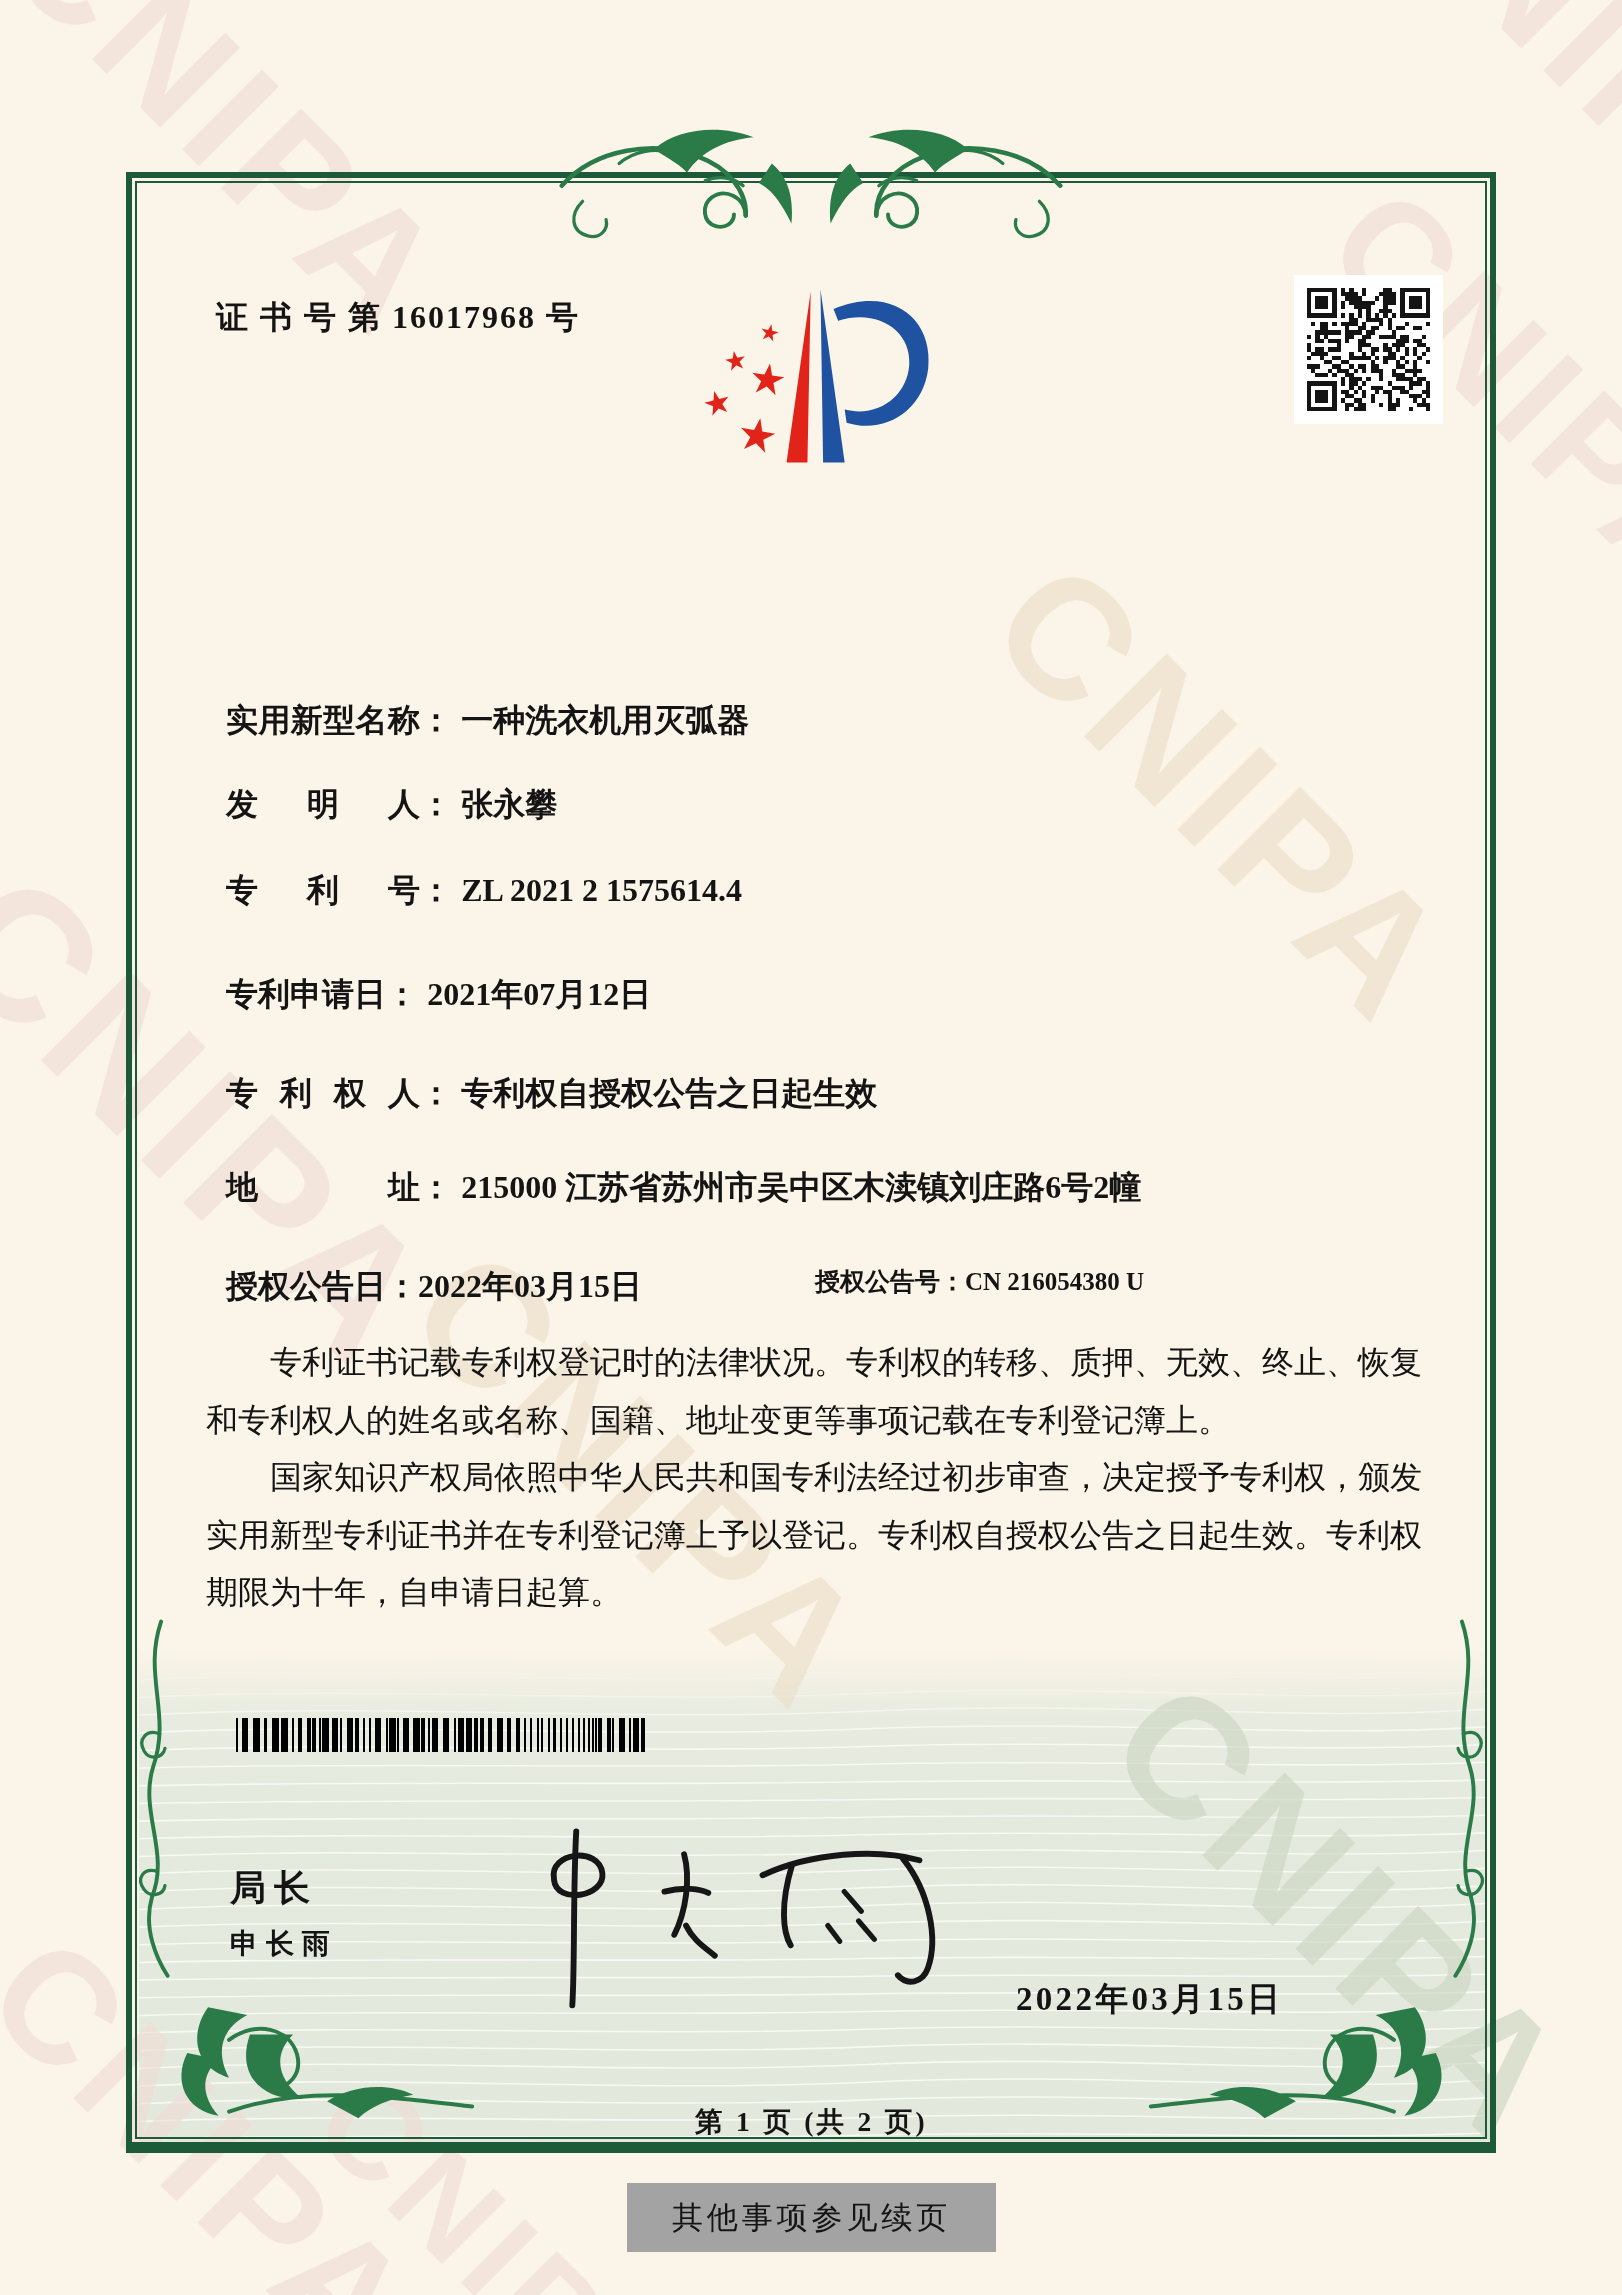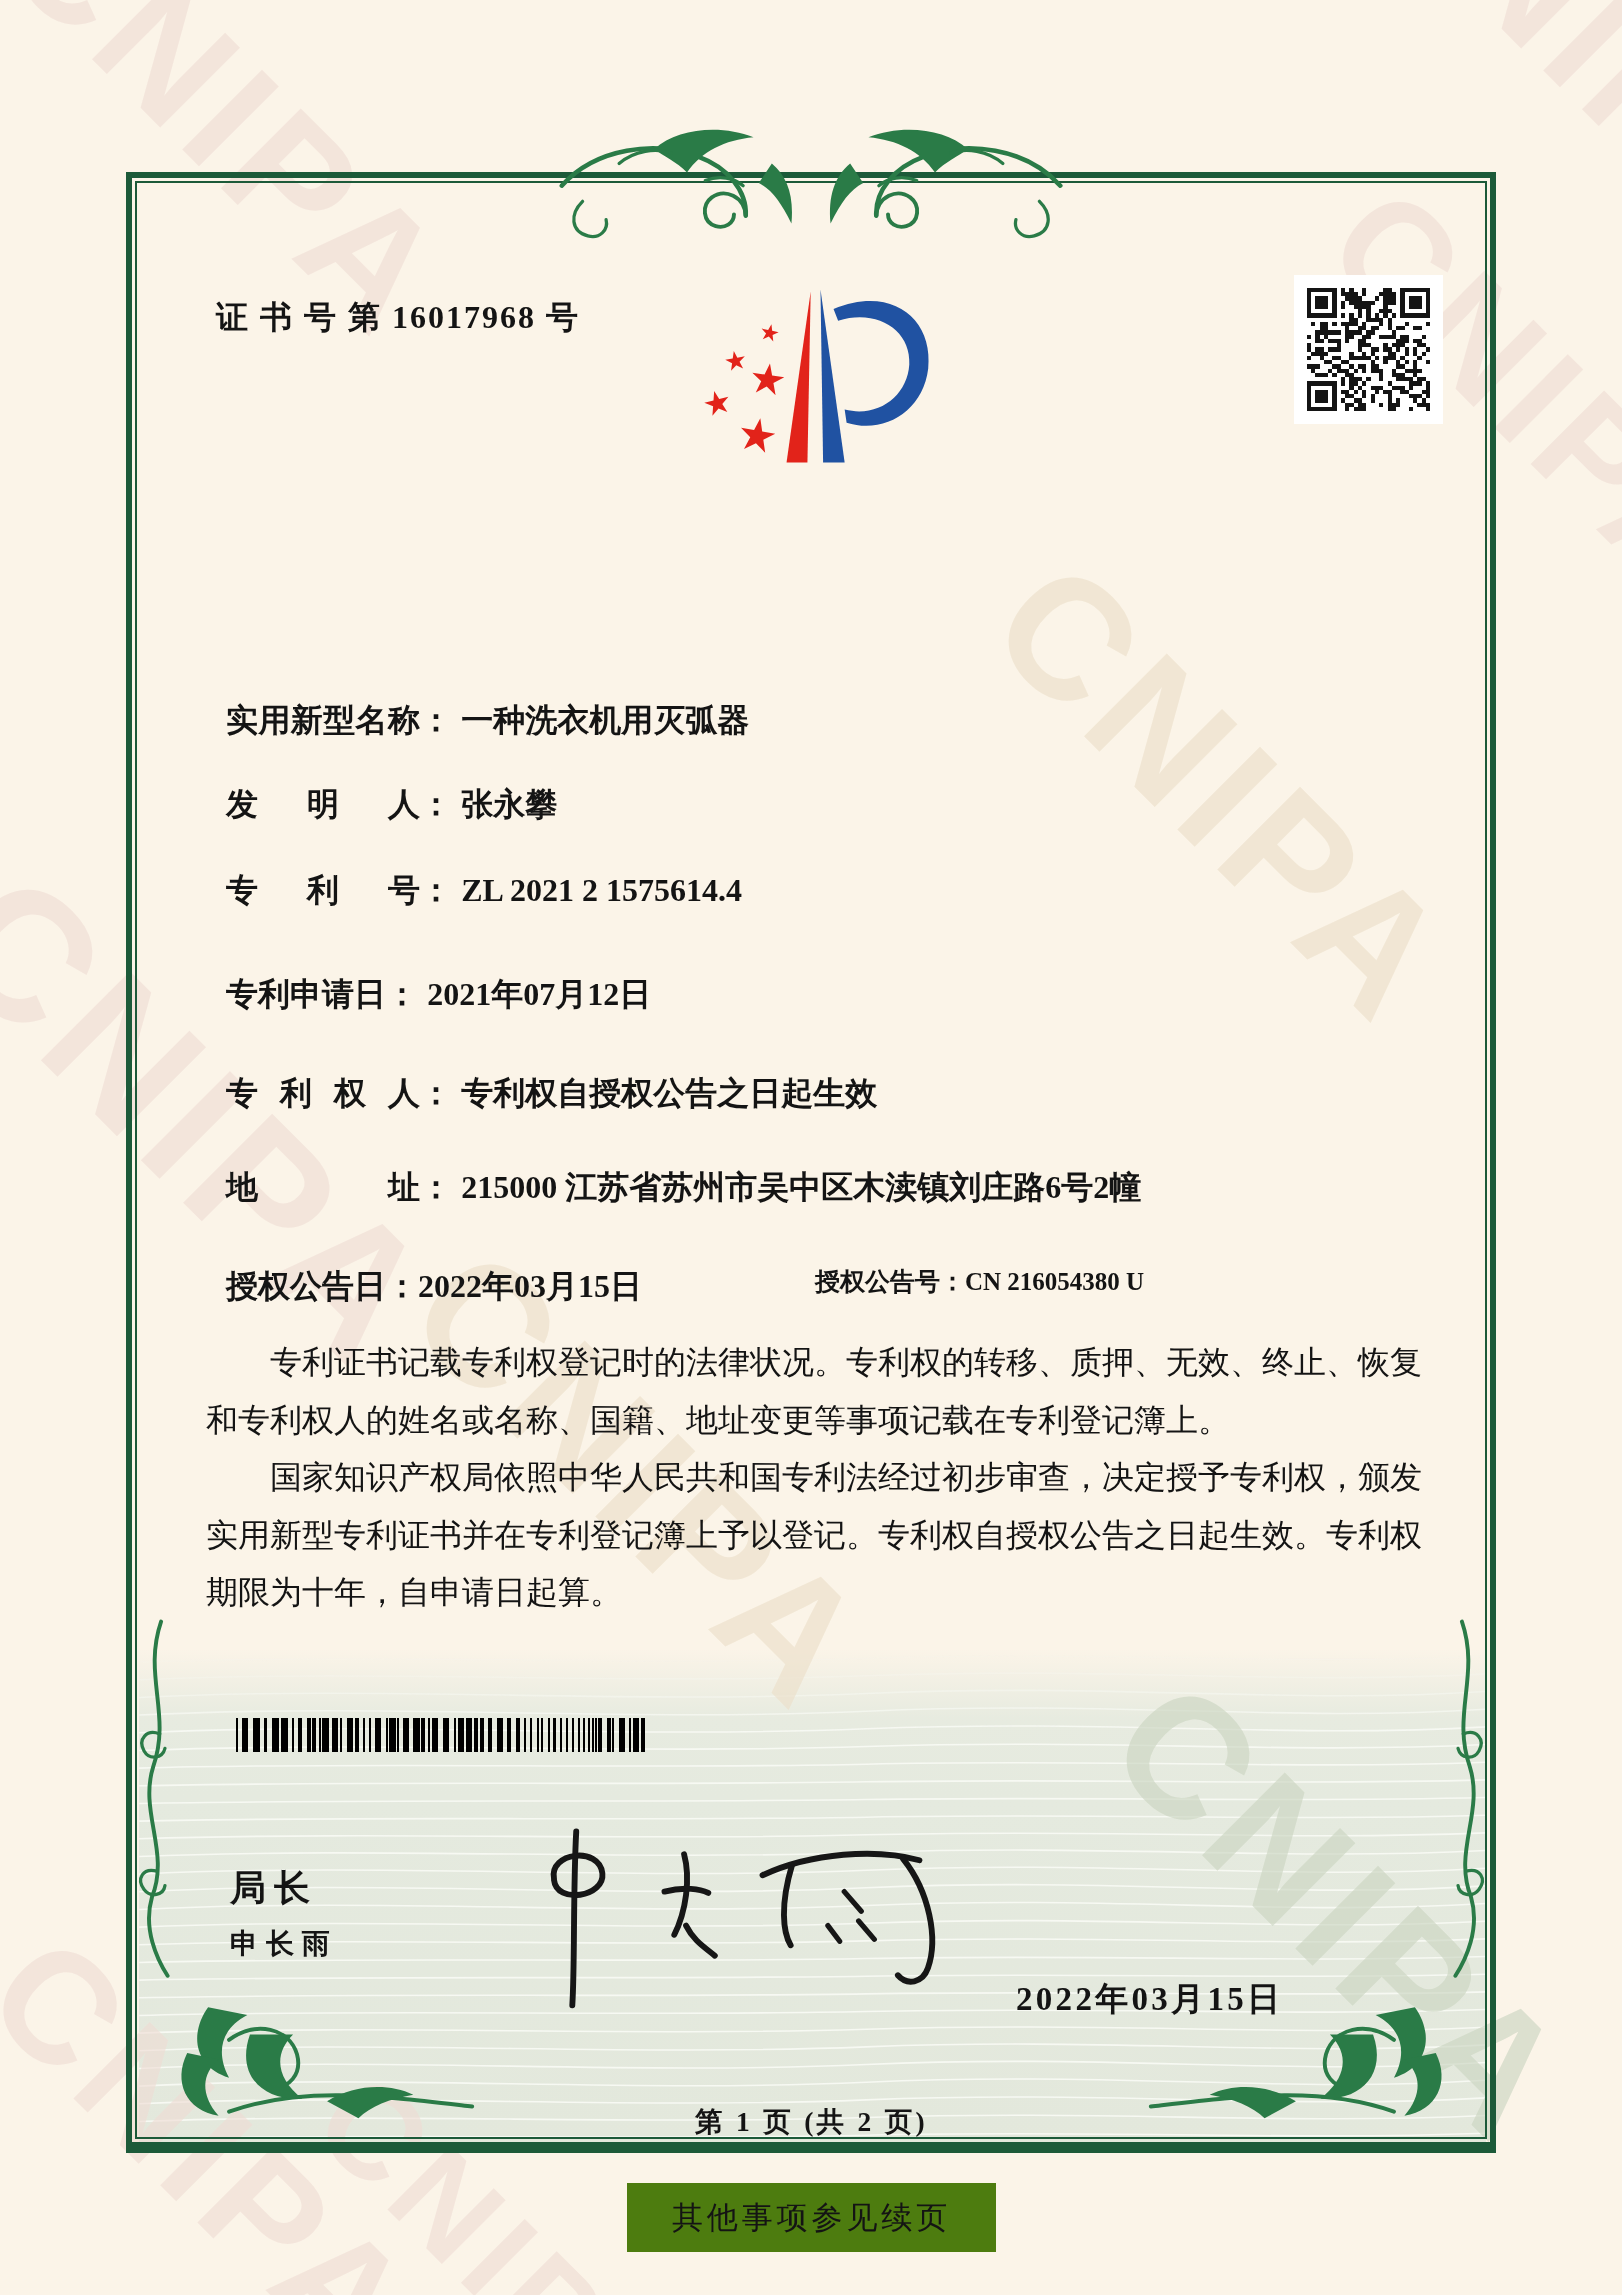--- a/index.html
+++ b/index.html
@@ -59,21 +59,21 @@
   .paras p{margin:0;text-indent:2em;}
 
   .barcode-box{left:236px;top:1718px;}
   .signer-title{left:230px;top:1864px;font-size:36px;font-weight:bold;letter-spacing:7.9px;
                 font-family:"Liberation Sans","DejaVu Sans",sans-serif;}
   .signer-name{left:230px;top:1925px;font-size:28px;font-weight:bold;letter-spacing:7.9px;
                font-family:"Liberation Sans","DejaVu Sans",sans-serif;}
   .sig{position:absolute;left:537px;top:1813px;z-index:6;}
   .issue-date{left:1016px;top:1977px;font-size:33px;letter-spacing:3.3px;}
   .page-info{left:0;right:0;top:2104px;text-align:center;font-size:27.5px;letter-spacing:3.3px;}
-  .footer-note{position:absolute;left:627px;top:2183px;width:369px;height:69px;background:#4d7c0f;
+  .footer-note{position:absolute;left:627px;top:2183px;width:369px;height:69px;background:#a3a3a3;
                display:flex;align-items:center;justify-content:center;font-size:31px;letter-spacing:3.9px;}
 
   
   .logo{position:absolute;left:681px;top:247px;z-index:5;}
   .qr-box{position:absolute;left:1294px;top:275px;width:149px;height:149px;background:#ffffff;z-index:5;
           display:flex;align-items:center;justify-content:center;}
 </style>
 </head>
 <body>
 

